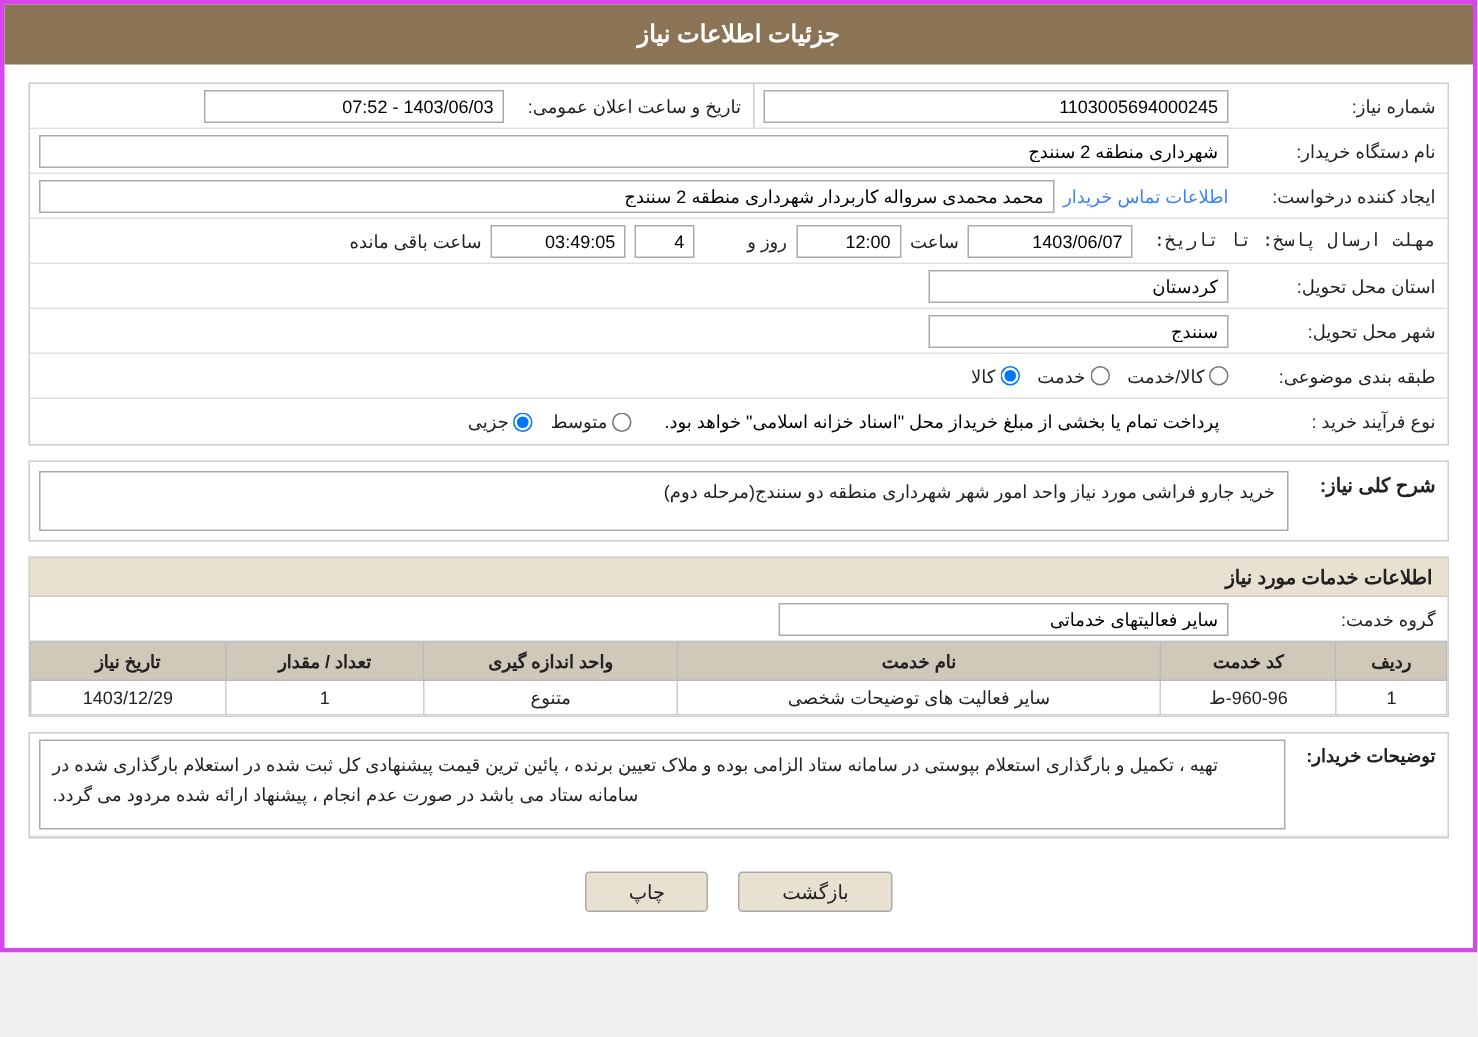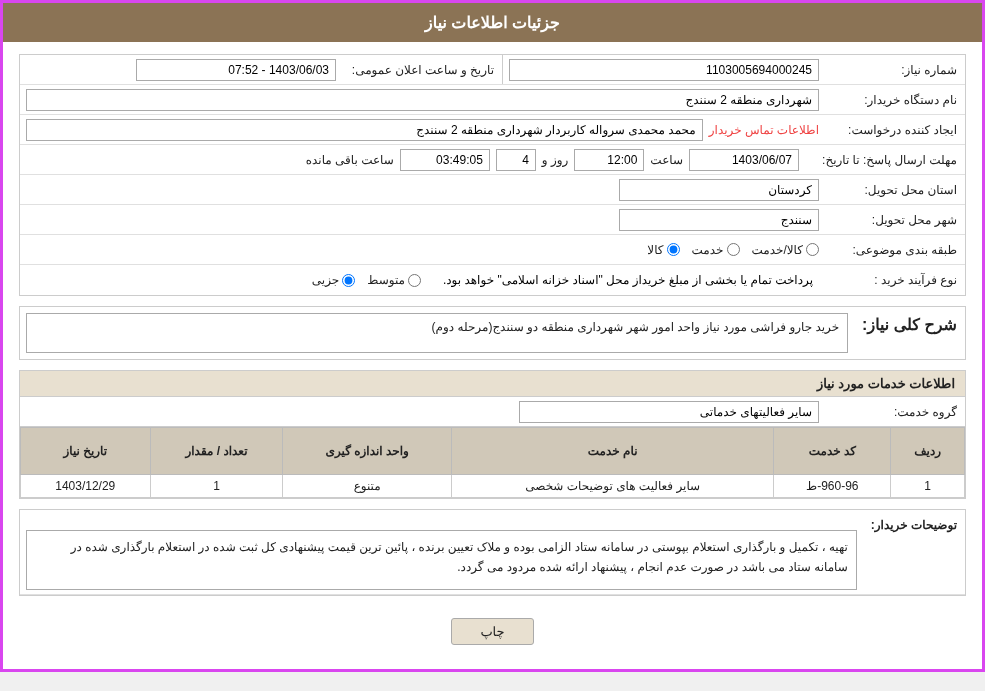--- a/index.html
+++ b/index.html
@@ -83,42 +83,41 @@
       overflow-x: auto;
     }
     table {
       width: 100%;
       border-collapse: collapse;
       font-size: 12px;
     }
     table th {
       background: #d0c8b8;
       border: 1px solid #bbb;
-      padding: 16px 8px;
+      padding: 5px 8px;
       text-align: center;
       font-weight: bold;
     }
     table td {
       border: 1px solid #ccc;
       padding: 4px 8px;
       text-align: center;
       background: #fff;
       margin-top: 48px;
     }
     .notes-box {
       border: 1px solid #aaa;
       background: #fff;
       padding: 6px 8px;
       font-size: 12px;
       direction: rtl;
       line-height: 1.7;
       min-height: 60px;
       width: 100%;
-      text-align: right;
-      margin-top: 16px;
+      text-align: left;
     }
     .notes-row {
       display: flex;
       align-items: flex-start;
       border-bottom: 1px solid #e0e0e0;
     }
     .notes-label {
       min-width: 100px;
       padding: 6px 8px;
       font-size: 12px;
@@ -151,21 +150,21 @@
     .btn-back {
       background: #e8e0d0;
       color: #222;
     }
     .inline-group {
       display: flex;
       align-items: center;
       gap: 6px;
     }
     .link-text {
-      color: #ef4444;
+      color: #3b82f6;
       cursor: pointer;
       font-size: 12px;
       white-space: nowrap;
     }
     .radio-group {
       display: flex;
       gap: 12px;
       align-items: center;
       font-size: 12px;
     }
@@ -194,21 +193,21 @@
       margin-bottom: 10px;
     }
     .desc-row {
       display: flex;
       align-items: flex-start;
     }
     .desc-label {
       min-width: 100px;
       padding: 8px;
       font-weight: bold;
-      font-size: 16px;
+      font-size: 13px;
     }
     .desc-content {
       flex: 1;
       padding: 6px;
     }
   </style>
 </head>
 <body>
 
 <div class="page-wrapper">
@@ -244,27 +243,27 @@
         <div class="label-cell">ایجاد کننده درخواست:</div>
         <div class="value-cell">
           <div class="inline-group">
             <span class="link-text">اطلاعات تماس خریدار</span>
             <input class="input-box" style="flex: 1 1 0%;" type="text" readonly="" value="محمد محمدی سرواله کاربردار شهرداری منطقه 2 سنندج">
           </div>
         </div>
       </div>
 
       <div class="row">
-        <div class="label-cell" style="min-width:160px;">مهلت ارسال پاسخ: تا تاریخ:</div>
+        <div class="label-cell" style="min-width:160px;font-family:Liberation Mono, monospace;">مهلت ارسال پاسخ: تا تاریخ:</div>
         <div class="value-cell">
           <div class="inline-group">
             <input class="input-box" style="width: 110px;" type="text" readonly="" value="1403/06/07">
             <span style="font-size:12px;">ساعت</span>
             <input class="input-box" style="width: 70px;" type="text" readonly="" value="12:00">
-            <span style="font-size:12px;">روز و</span>
+            <span style="font-size:12px;margin-left:29px;">روز و</span>
             <input class="input-box" style="width: 40px;" type="text" readonly="" value="4">
             <input class="input-box" style="width: 90px;" type="text" readonly="" value="03:49:05">
             <span style="font-size:12px;">ساعت باقی مانده</span>
           </div>
         </div>
       </div>
 
       <div class="row">
         <div class="label-cell">استان محل تحویل:</div>
         <div class="value-cell">
@@ -368,17 +367,18 @@
     <div class="desc-section">
       <div class="notes-row">
         <div class="notes-label">توضیحات خریدار:</div>
         <div class="notes-content">
           <div class="notes-box">تهیه ، تکمیل و بارگذاری استعلام بپوستی در سامانه ستاد الزامی بوده و ملاک تعیین برنده ، پائین ترین قیمت پیشنهادی کل ثبت شده در استعلام بارگذاری شده در سامانه ستاد می باشد در صورت عدم انجام ، پیشنهاد ارائه شده مردود می گردد.</div>
         </div>
       </div>
     </div>
 
     <div class="buttons-row">
+      <button class="btn btn-back">بازگشت</button>
       <button class="btn btn-print">چاپ</button>
     </div>
 
   </div>
 </div>
 
 </body></html>

